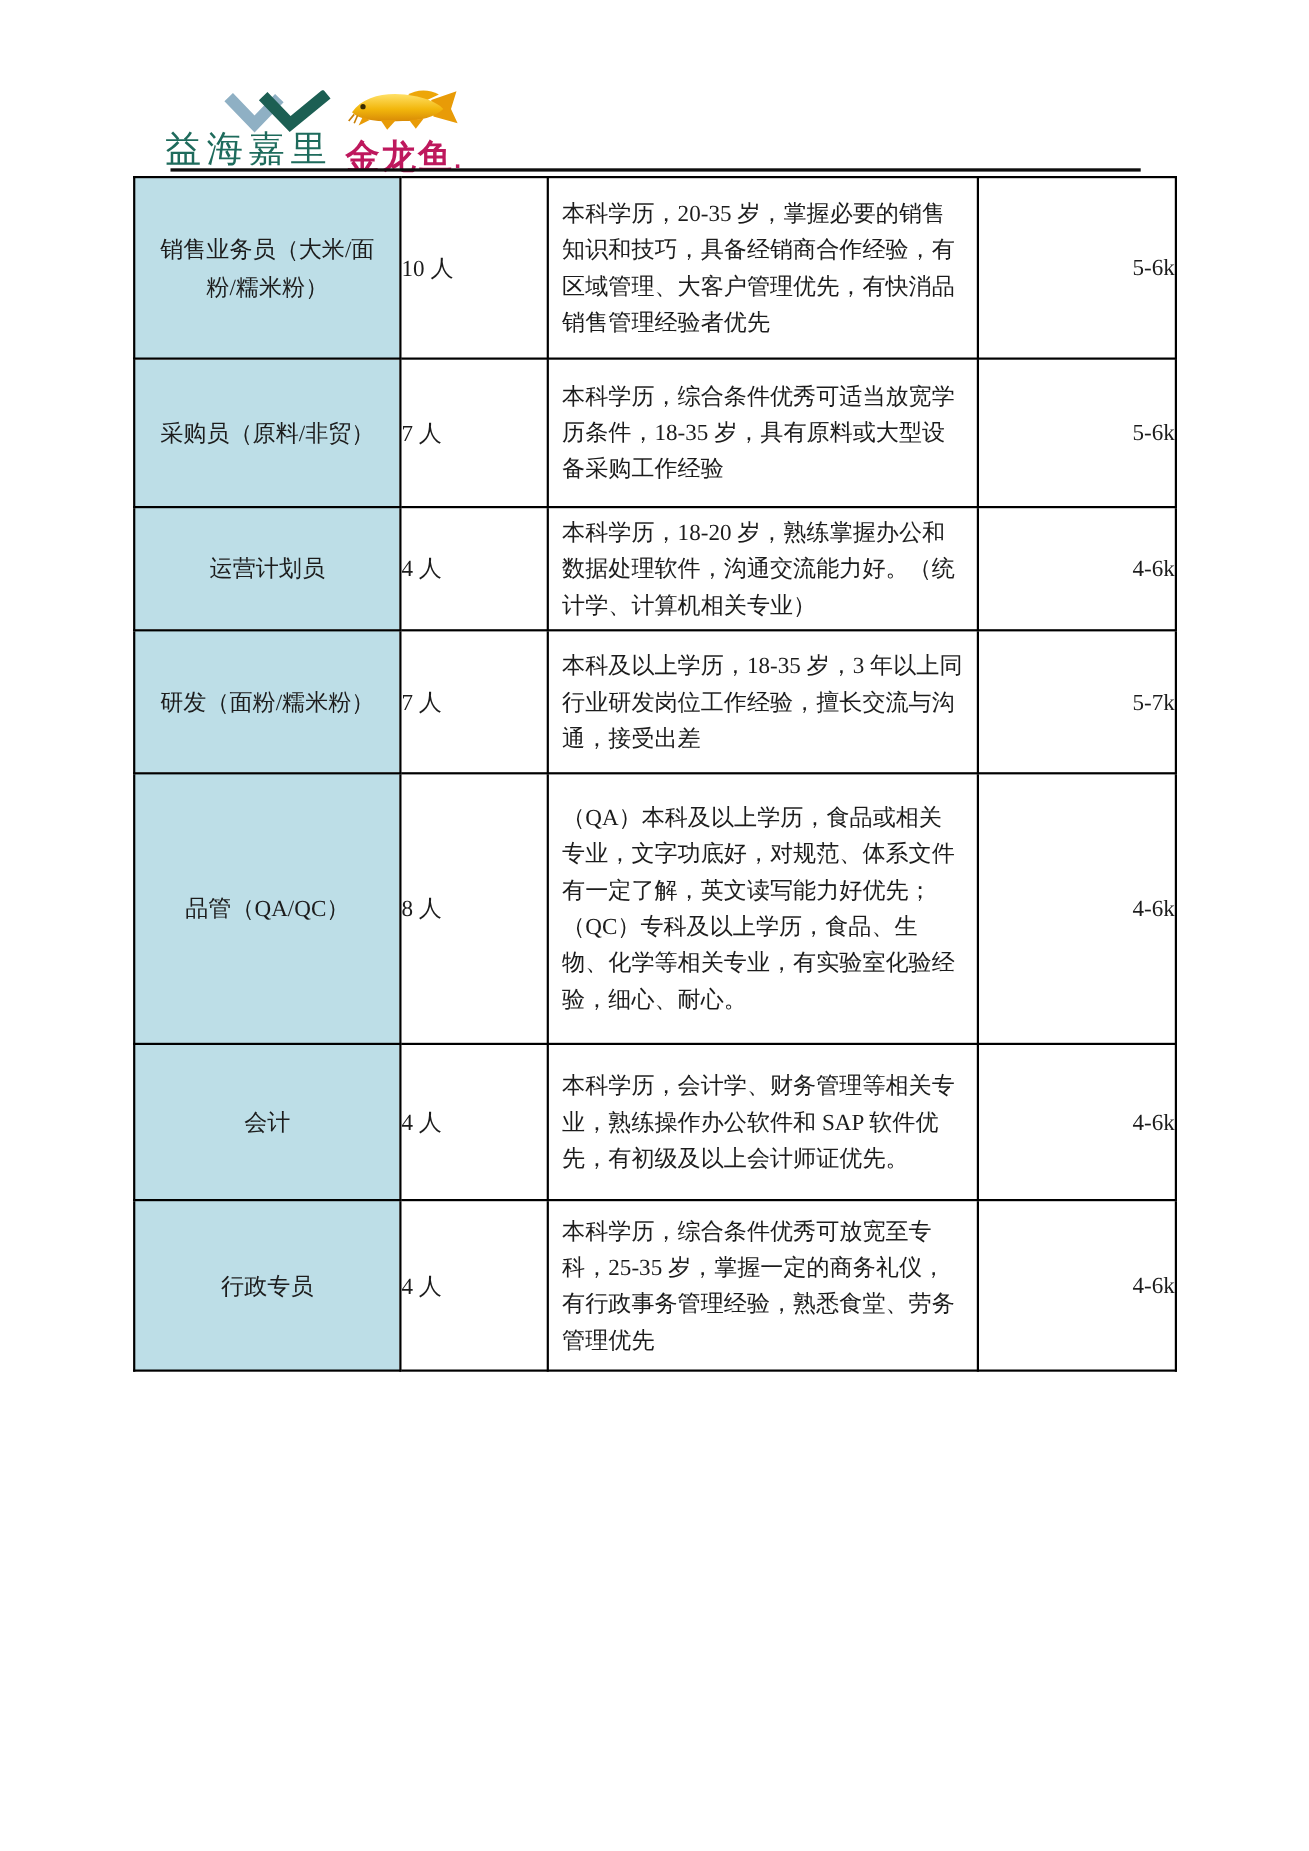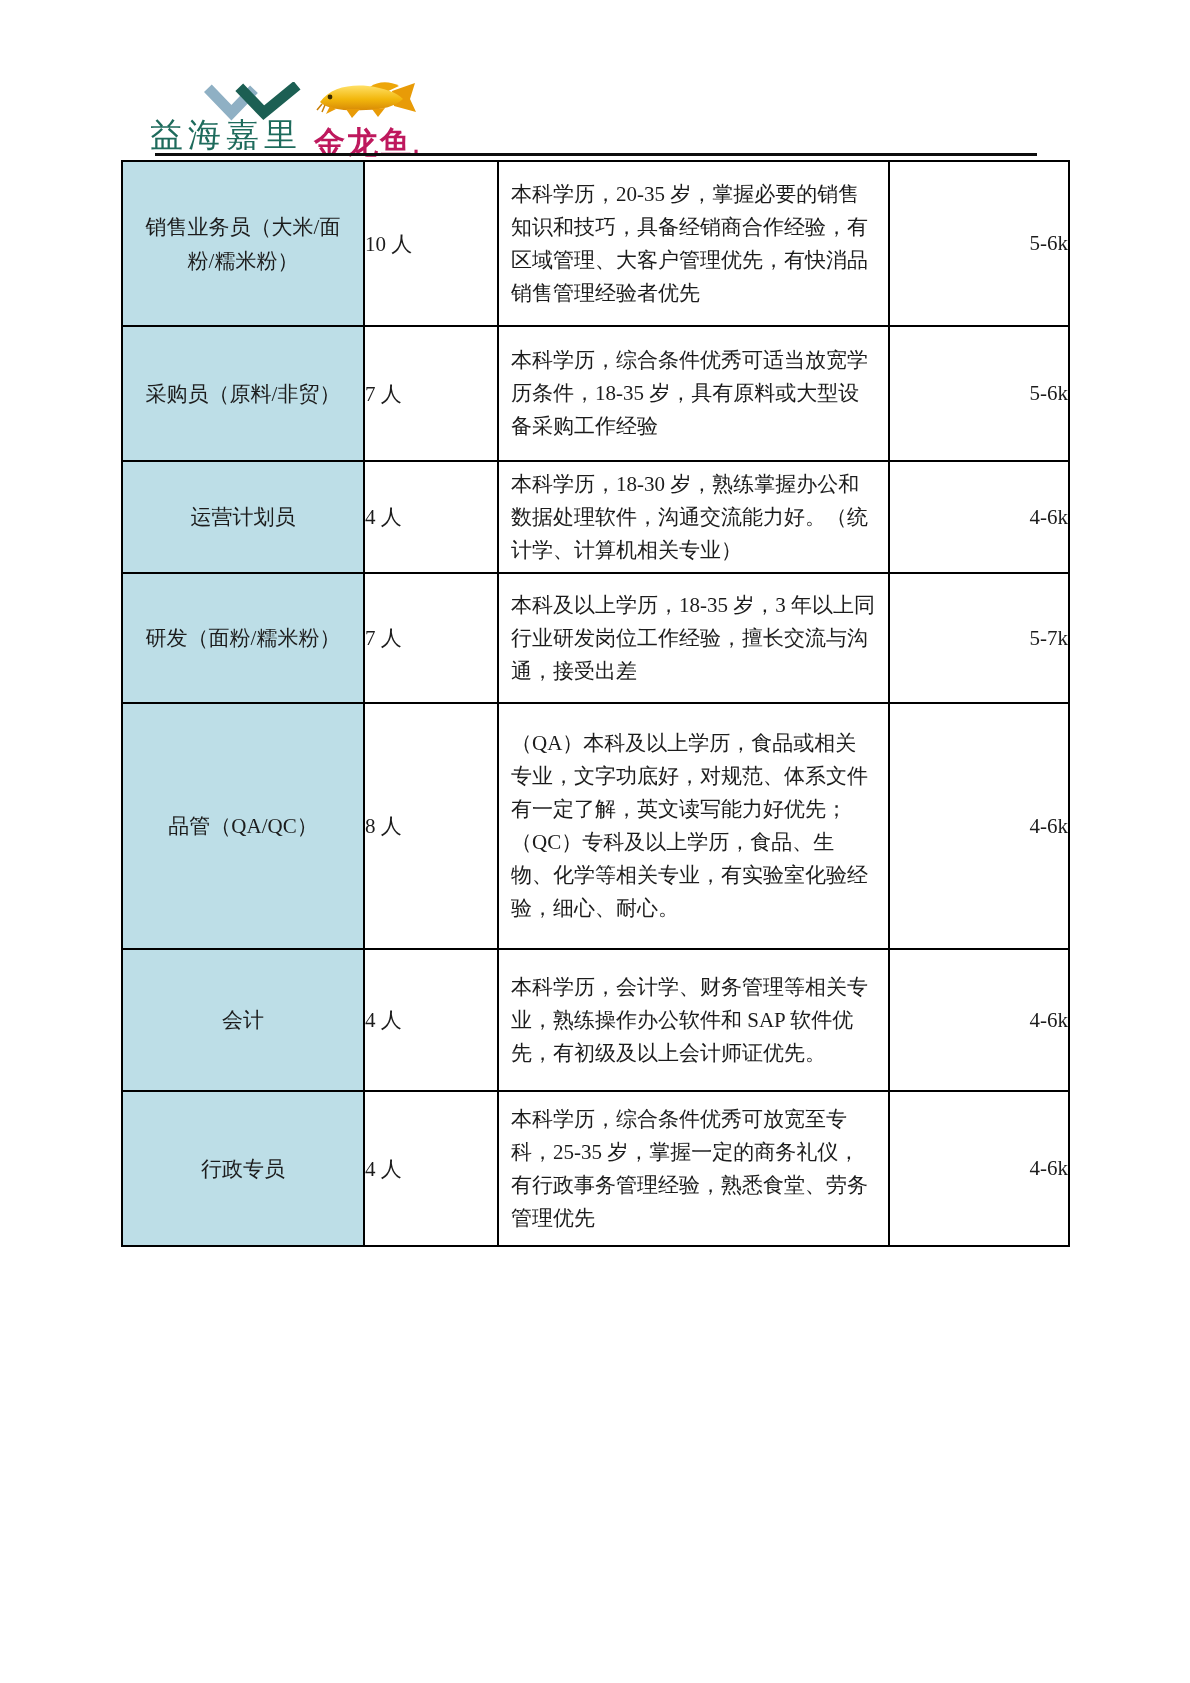--- a/index.html
+++ b/index.html
@@ -91,21 +91,21 @@
       </tr>
       <tr class="r2">
         <td class="pos">采购员（原料/非贸）</td>
         <td class="cnt">7 人</td>
         <td class="req">本科学历，综合条件优秀可适当放宽学历条件，18-35 岁，具有原料或大型设备采购工作经验</td>
         <td class="sal">5-6k</td>
       </tr>
       <tr class="r3">
         <td class="pos">运营计划员</td>
         <td class="cnt">4 人</td>
-        <td class="req">本科学历，18-30 岁，熟练掌握办公和数据处理软件，沟通交流能力好。（统计学、计算机相关专业）</td>
+        <td class="req">本科学历，18-20 岁，熟练掌握办公和数据处理软件，沟通交流能力好。（统计学、计算机相关专业）</td>
         <td class="sal">4-6k</td>
       </tr>
       <tr class="r4">
         <td class="pos">研发（面粉/糯米粉）</td>
         <td class="cnt">7 人</td>
         <td class="req">本科及以上学历，18-35 岁，3 年以上同行业研发岗位工作经验，擅长交流与沟通，接受出差</td>
         <td class="sal">5-7k</td>
       </tr>
       <tr class="r5">
         <td class="pos">品管（QA/QC）</td>

